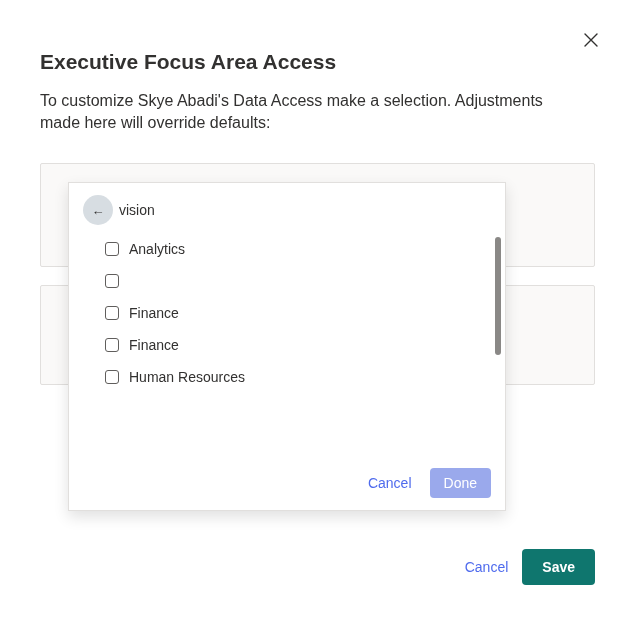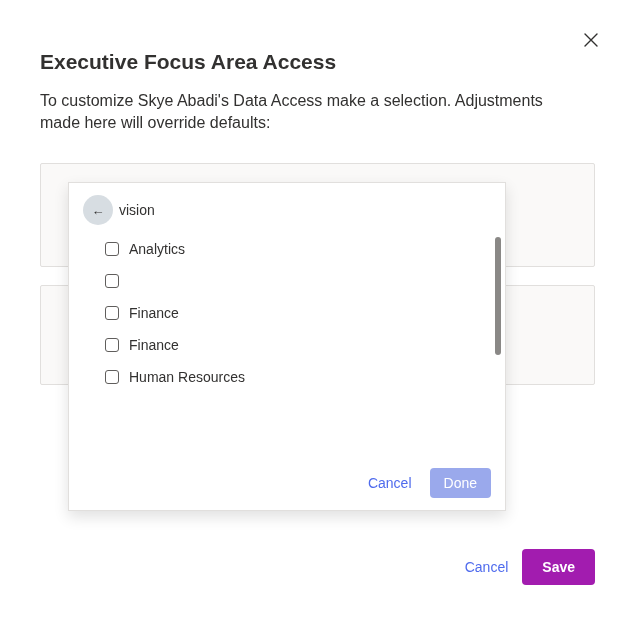--- a/index.html
+++ b/index.html
@@ -160,21 +160,21 @@
     }
     .outer-footer {
       position: absolute;
       bottom: 40px;
       right: 40px;
       display: flex;
       align-items: center;
       gap: 14px;
     }
     .btn-primary {
-      background: #a21caf;
+      background: #0f766e;
       color: #fff;
       border: none;
       border-radius: 4px;
       padding: 10px 20px;
       font-size: 14px;
       font-weight: 600;
       cursor: pointer;
     }
     .outer-cancel {
       color: #4f6bed;

